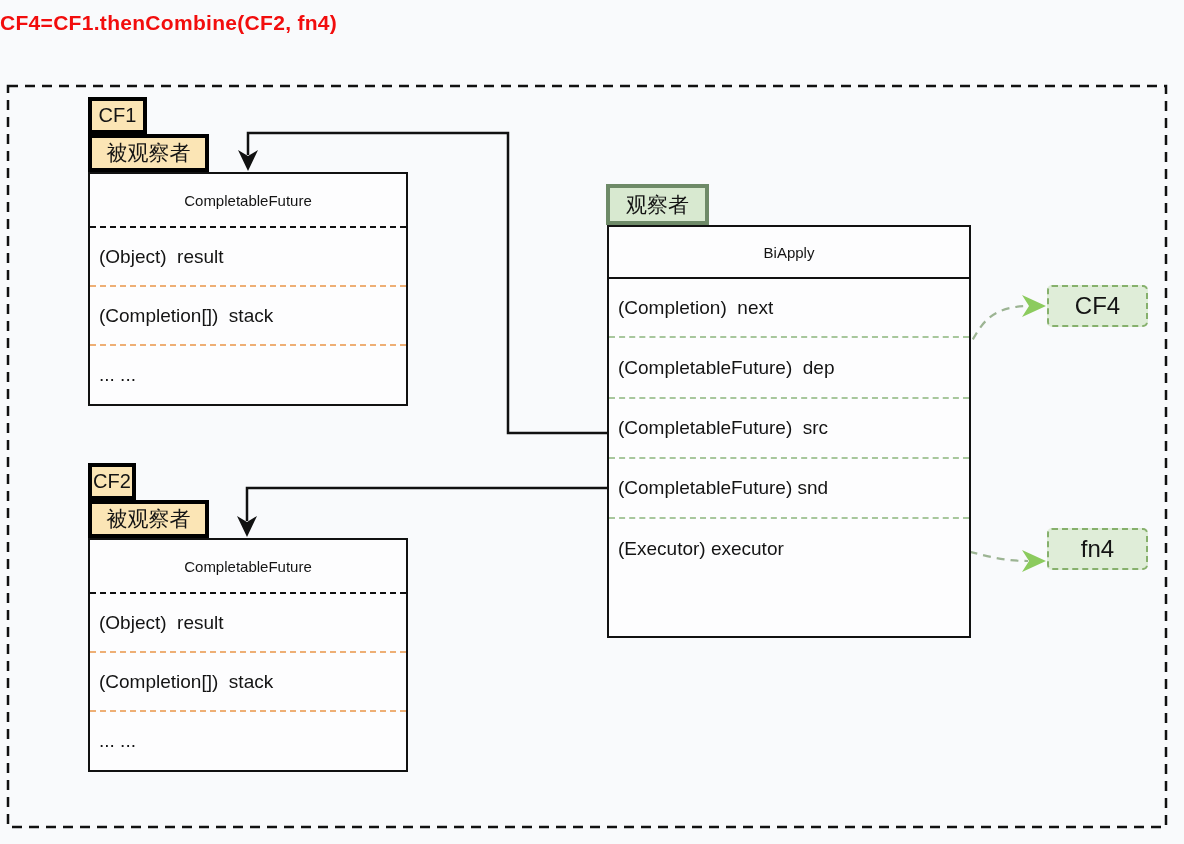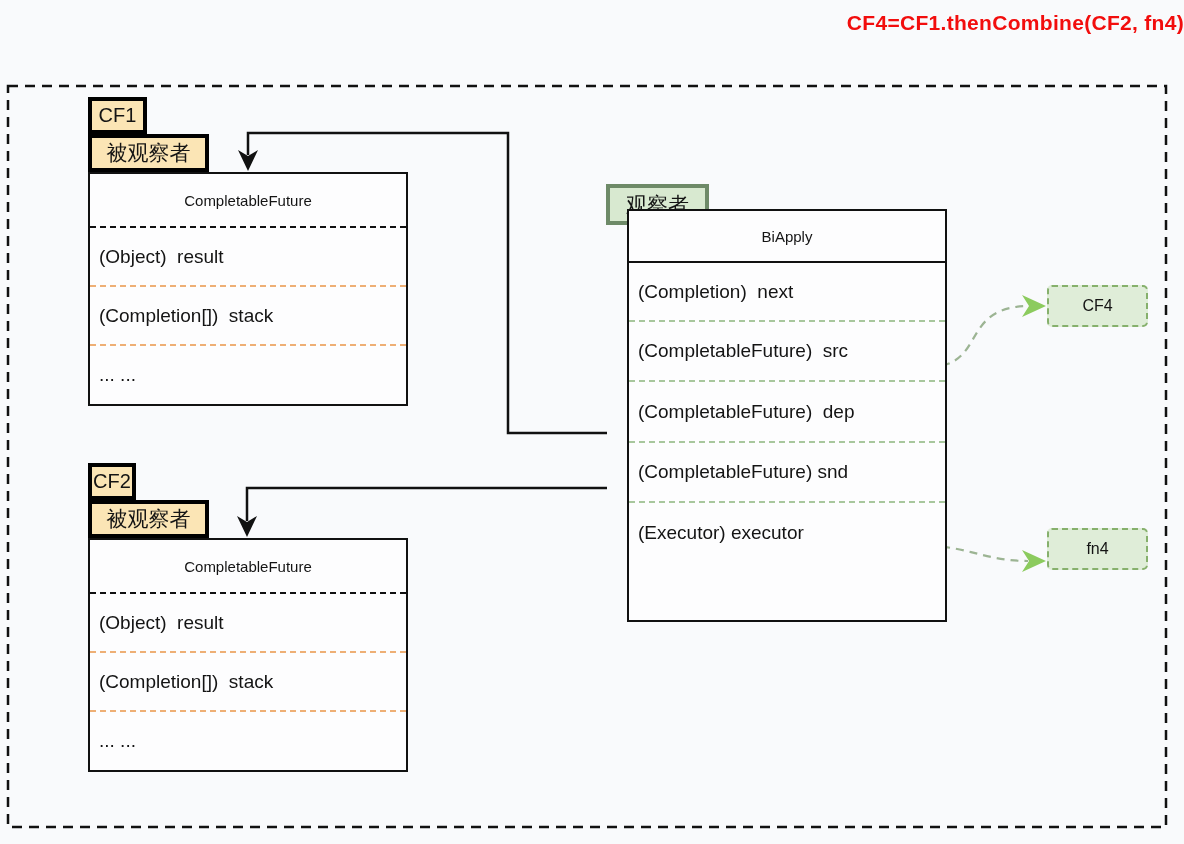--- a/index.html
+++ b/index.html
@@ -7,21 +7,21 @@
     width: 1184px; height: 844px;
     background: #f9fafc;
     font-family: "Liberation Sans", sans-serif;
     color: #141414;
     overflow: hidden;
   }
   .stage { position: absolute; top: 0; left: 0; width: 1184px; height: 844px; }
 
   .diagram-title {
     position: absolute; top: 11px; left: 0; width: 100%;
-    text-align: right;
+    text-align: left;
     font-size: 21px; font-weight: bold;
     color: #f20d0d;
     letter-spacing: 0.3px;
   }
 
   svg.connectors {
     position: absolute; top: 0; left: 0;
     width: 1184px; height: 844px;
     pointer-events: none;
   }
@@ -68,21 +68,21 @@
   .class-box.observer .class-row { border-bottom-color: #a8c79d; }
 
   .result-node {
     position: absolute;
     box-sizing: border-box;
     width: 101px; height: 42px;
     background: #dfedd8;
     border: 2px dashed #86b06c;
     border-radius: 5px;
     display: flex; align-items: center; justify-content: center;
-    font-size: 16px;
+    font-size: 24px;
     z-index: 2;
   }
 </style>
 </head>
 <body>
 
 <div class="stage">
 
   <div class="diagram-title">CF4=CF1.thenCombine(CF2, fn4)</div>
 
@@ -98,25 +98,25 @@
   <div class="tab" style="left:88px; top:463px; width:48px; height:37px;">CF2</div>
   <div class="tab" style="left:88px; top:500px; width:121px; height:38px; font-size:21px;">被观察者</div>
   <div class="class-box" style="left:88px; top:538px; width:320px; height:234px;">
     <div class="class-title">CompletableFuture</div>
     <div class="class-row" style="height:59px;">(Object)  result</div>
     <div class="class-row" style="height:59px;">(Completion[])  stack</div>
     <div class="class-row" style="height:58px;">... ...</div>
   </div>
 
   <div class="tab green" style="left:606px; top:184px; width:103px; height:41px; font-size:21px;">观察者</div>
-  <div class="class-box observer" style="left:607px; top:209px; width:320px; height:413px;margin-left:20px;">
+  <div class="class-box observer" style="left:607px; top:225px; width:364px; height:413px;">
     <div class="class-title">BiApply</div>
     <div class="class-row" style="height:59px;">(Completion)  next</div>
+    <div class="class-row" style="height:61px;">(CompletableFuture)  dep</div>
     <div class="class-row" style="height:60px;">(CompletableFuture)  src</div>
-    <div class="class-row" style="height:61px;">(CompletableFuture)  dep</div>
     <div class="class-row" style="height:60px;">(CompletableFuture) snd</div>
     <div class="class-row" style="height:60px;">(Executor) executor</div>
   </div>
 
   <div class="result-node" style="left:1047px; top:285px;">CF4</div>
   <div class="result-node" style="left:1047px; top:528px;">fn4</div>
 
   <svg class="connectors" viewBox="0 0 1184 844">
     <rect x="8" y="86" width="1158" height="741" fill="none" stroke="#111" stroke-width="2.5" stroke-dasharray="10 7"></rect>
 

